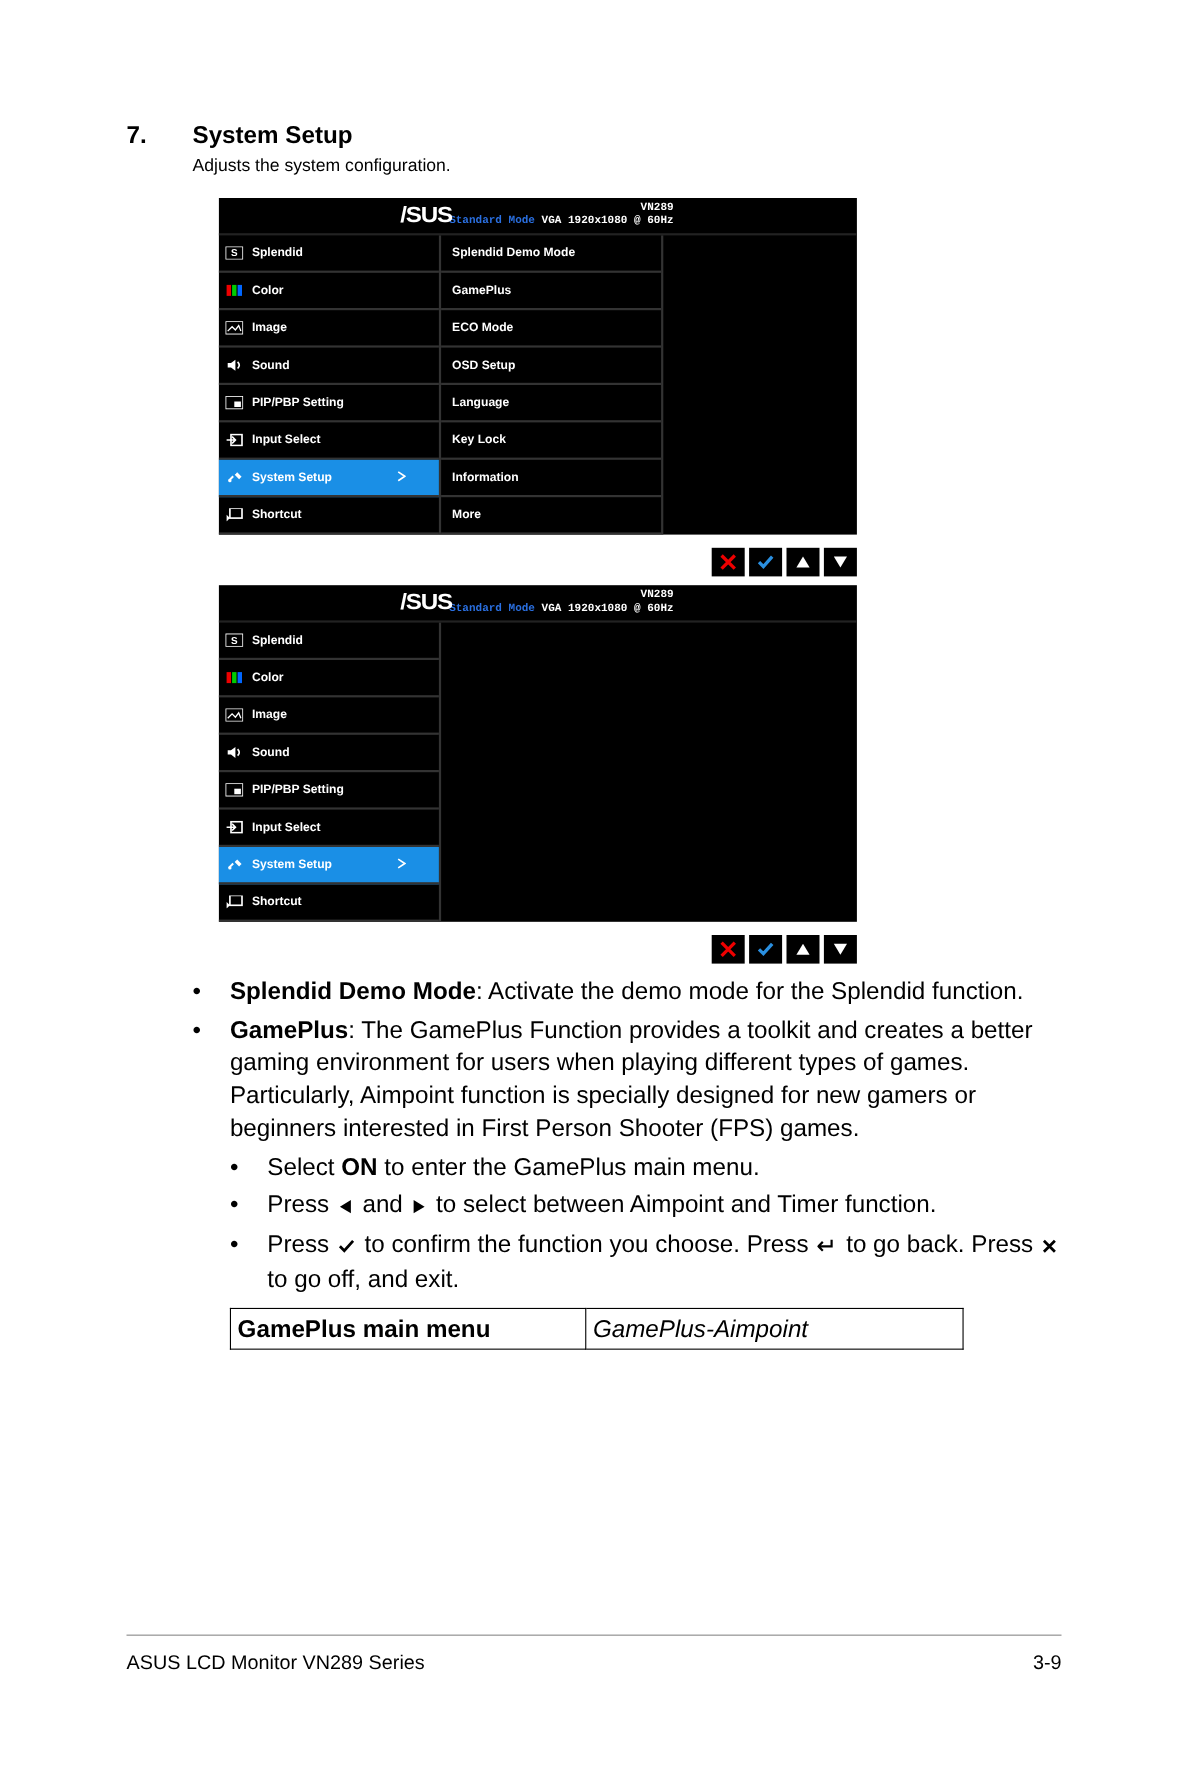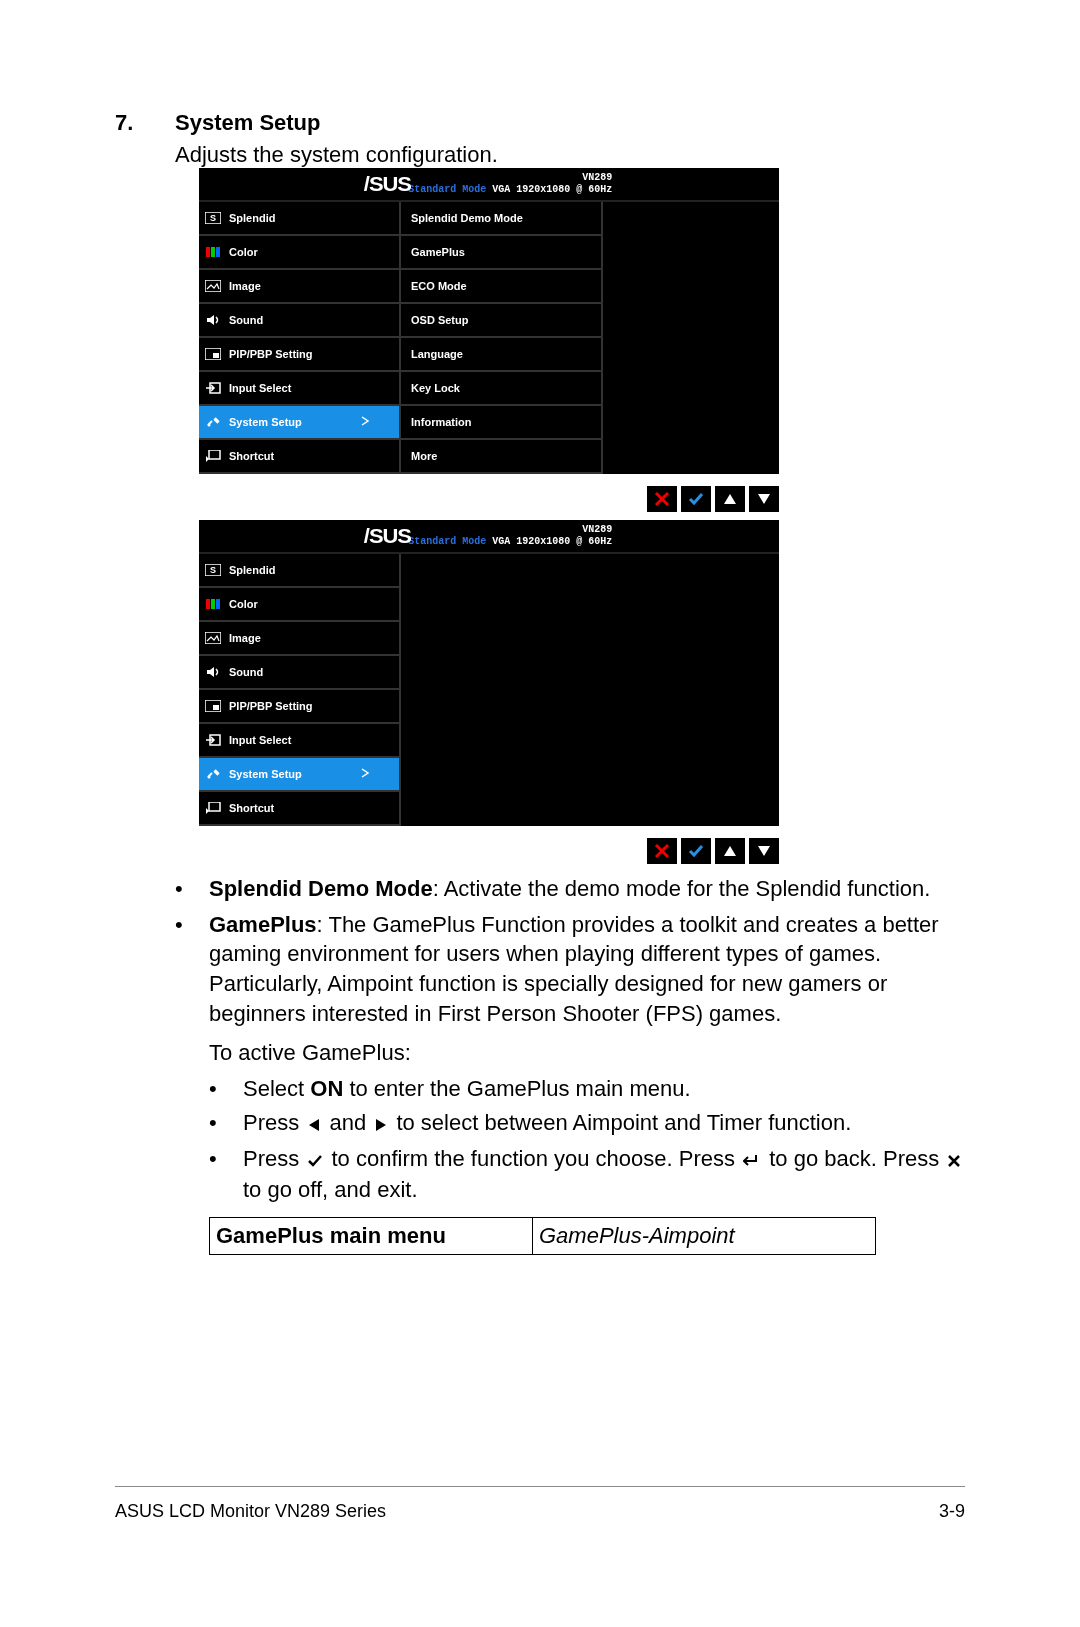--- a/index.html
+++ b/index.html
@@ -17,22 +17,23 @@
     padding: 110px 115px 0 115px;
   }
   .section-head {
     display: flex;
     font-weight: bold;
     font-size: 22px;
     margin-bottom: 6px;
   }
   .section-head .num { width: 60px; }
   .section-desc {
-    font-size: 22px;
+    font-size: 16px;
     margin-left: 60px;
+    margin-bottom: 20px;
   }
   .osd-wrap {
     margin-left: 84px;
     margin-bottom: 8px;
   }
   .osd {
     width: 580px;
     background: #000;
     padding: 4px 0 0 0;
   }
@@ -450,21 +451,20 @@
 
   <div class="bullets">
     <div class="bullet-row">
       <div class="bullet-dot">•</div>
       <div class="bullet-body"><span class="b">Splendid Demo Mode</span><span>: Activate the demo mode for the Splendid function.</span></div>
     </div>
     <div class="bullet-row">
       <div class="bullet-dot">•</div>
       <div class="bullet-body"><span class="b">GamePlus</span><span>: The GamePlus Function provides a toolkit and creates a better gaming environment for users when playing different types of games. Particularly, Aimpoint function is specially designed for new gamers or beginners interested in First Person Shooter (FPS) games.</span></div>
     </div>
-    <div class="sub-para">To active GamePlus:</div>
     <div class="sub-bullet">
       <div class="bullet-dot">•</div>
       <div class="bullet-body"><span>Select </span><span class="b">ON</span><span> to enter the GamePlus main menu.</span></div>
     </div>
     <div class="sub-bullet">
       <div class="bullet-dot">•</div>
       <div class="bullet-body">
         <span>Press </span><span class="inline-icon"><svg width="14" height="14">
               <path d="M12 1 L12 13 L2 7 Z" fill="#000"></path>
             </svg></span><span> and </span><span class="inline-icon"><svg width="14" height="14">

